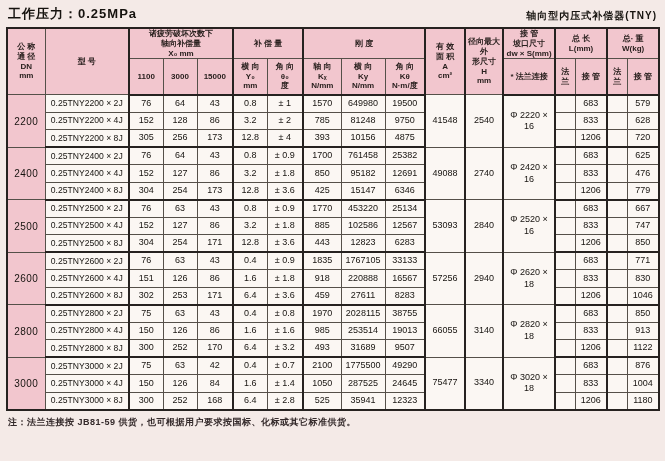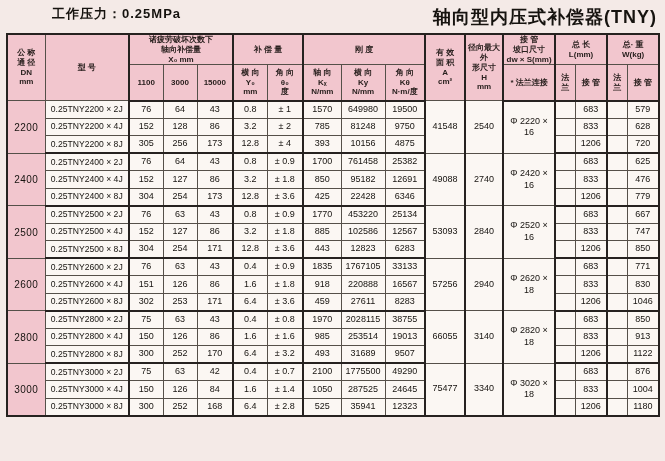--- a/index.html
+++ b/index.html
@@ -14,26 +14,25 @@
   * { box-sizing: border-box; }
   html, body { margin: 0; padding: 0; }
   body {
     width: 665px; height: 461px;
     background: var(--page-bg);
     font-family: "Liberation Sans", sans-serif;
     color: var(--ink);
   }
   .page { width: 665px; height: 461px; padding: 4px 6px 0 6px; overflow: hidden; }
   .titlebar {
-    display: flex; justify-content: space-between; align-items: flex-start;
+    display: flex; justify-content: space-between; align-items: flex-end;
     padding: 1px 2px 4px 2px;
-    margin-left: 44px;
   }
   .title-left  { font-size: 13px; font-weight: bold; letter-spacing: 1px; }
-  .title-right { font-size: 18px; font-weight: bold; letter-spacing: 1px; }
+  .title-right { font-size: 10px; font-weight: bold; letter-spacing: 1px; }
   table.spec {
     border-collapse: collapse; table-layout: fixed;
     width: 652px; margin: 0 auto;
     border: 2px solid var(--line-heavy);
     background: var(--cell-bg);
   }
   th, td {
     border: 1px solid var(--line);
     text-align: center; vertical-align: middle;
     padding: 0 1px; overflow: hidden;
@@ -234,21 +233,21 @@
           <td>476</td>
         </tr>
         <tr class="group-end">
           <td class="model">0.25TNY2400 × 8J</td>
           <td class="gl">304</td>
           <td>254</td>
           <td>173</td>
           <td class="gl">12.8</td>
           <td>± 3.6</td>
           <td class="gl">425</td>
-          <td>22428</td>
+          <td>15147</td>
           <td>6346</td>
           <td class="gl"></td>
           <td>1206</td>
           <td class="gl"></td>
           <td>779</td>
         </tr>
         <tr>
           <td class="dn-cell" rowspan="3">2500</td>
           <td class="model">0.25TNY2500 × 2J</td>
           <td class="gl">76</td>
@@ -444,14 +443,15 @@
           <td>35941</td>
           <td>12323</td>
           <td class="gl"></td>
           <td>1206</td>
           <td class="gl"></td>
           <td>1180</td>
         </tr>
       </tbody>
   </table>
 
+  <div class="footnote">注：法兰连接按 JB81-59 供货，也可根据用户要求按国标、化标或其它标准供货。</div>
 
 </div>
 
 </body></html>

